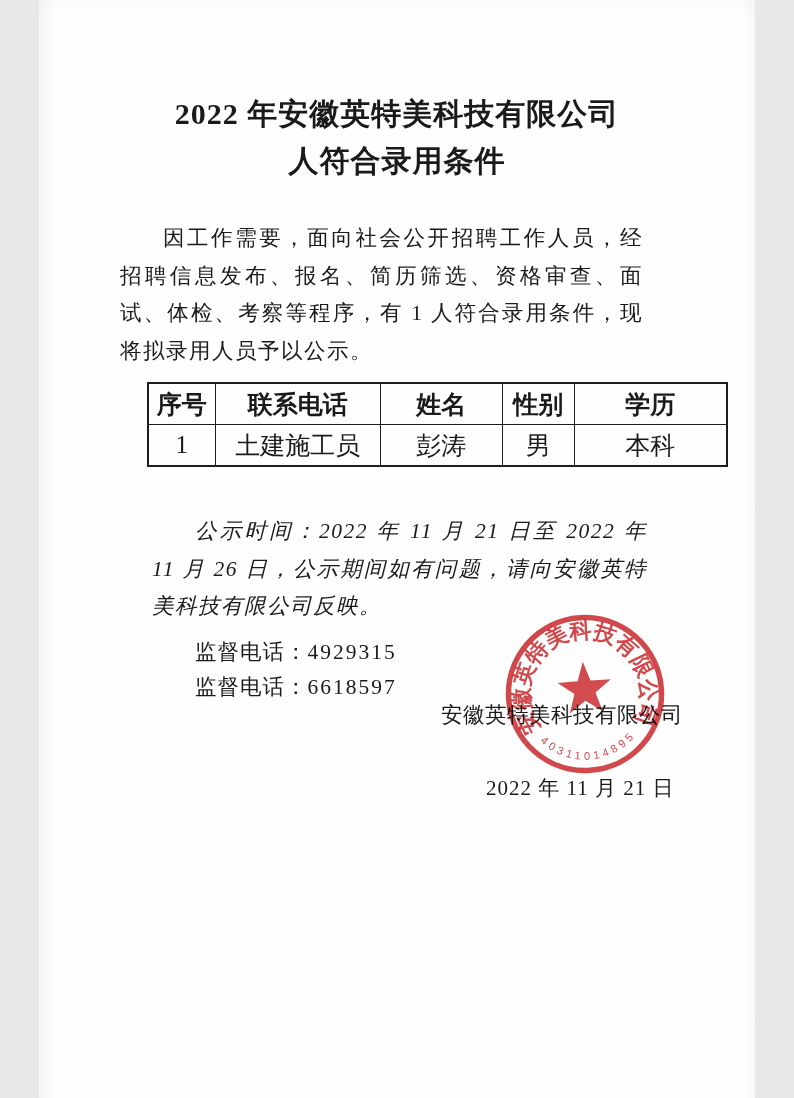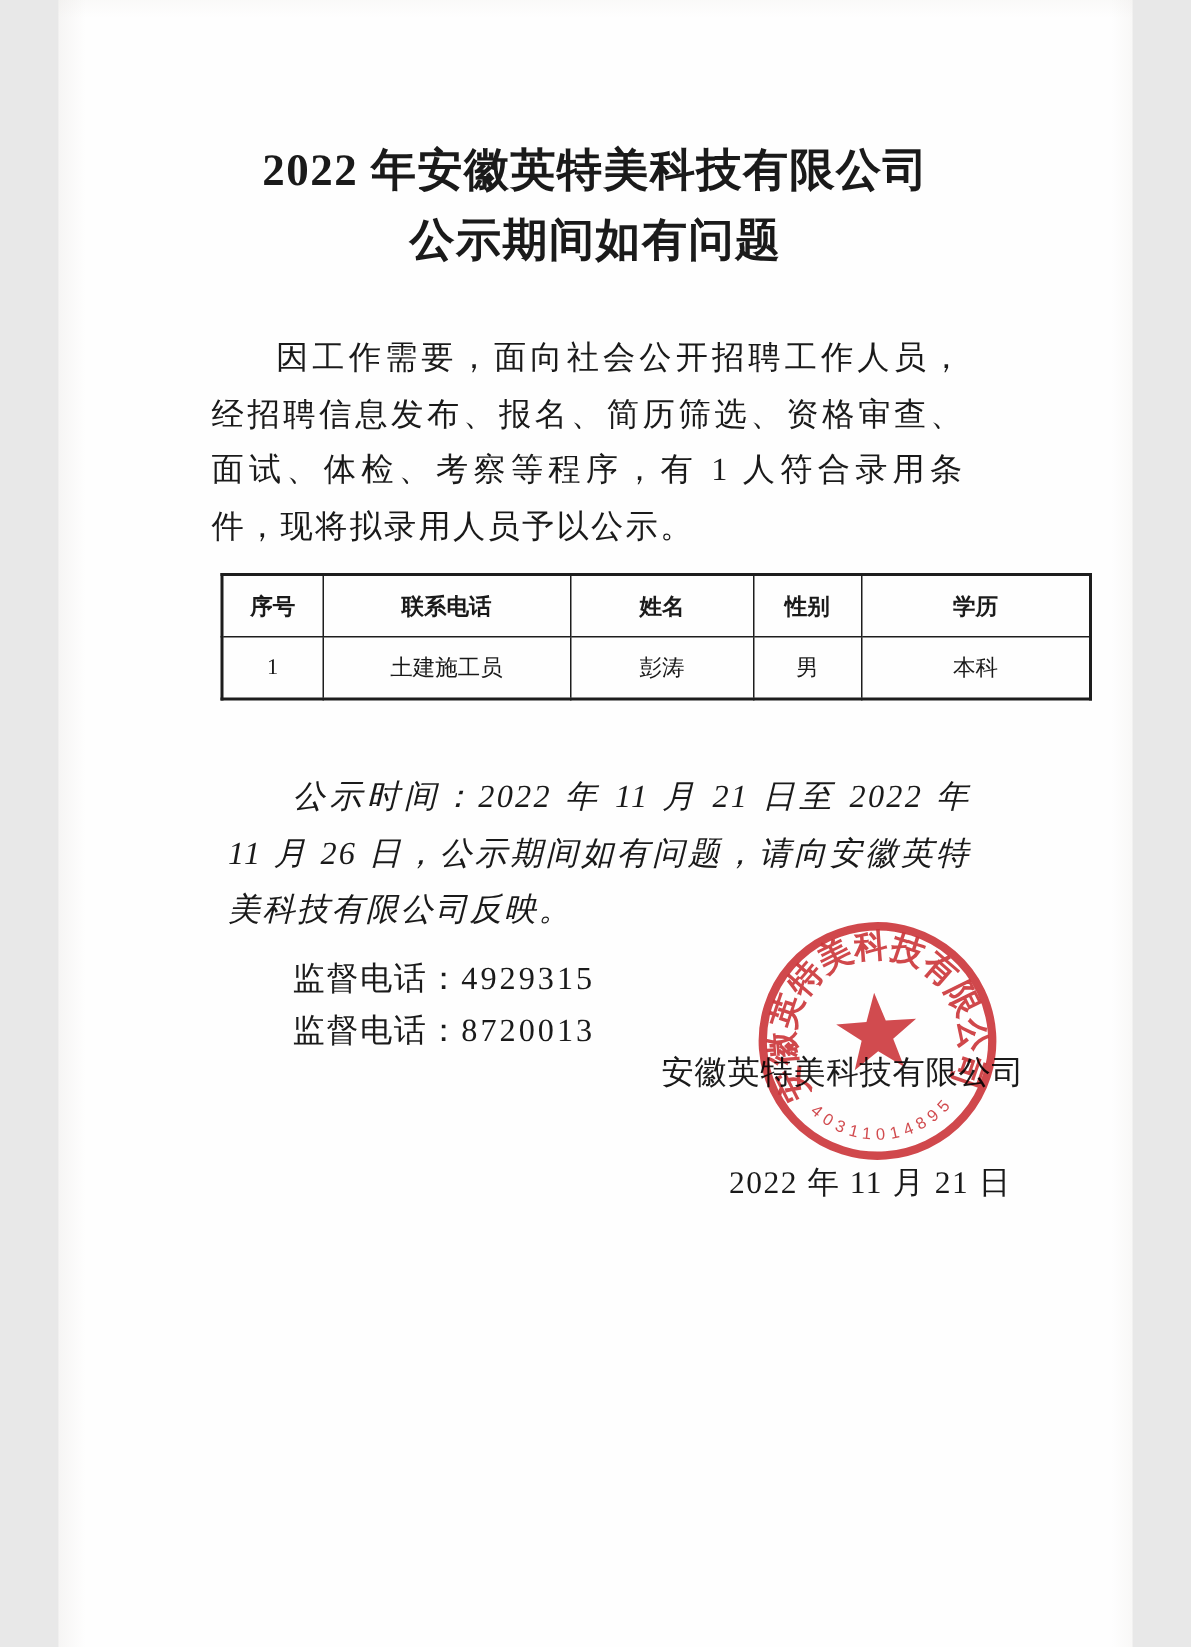--- a/index.html
+++ b/index.html
@@ -26,29 +26,29 @@
     letter-spacing: 1px;
   }
   .title .tline { display: block; }
   .para {
     font-size: 21.5px;
     line-height: 37.5px;
     text-align: justify;
     letter-spacing: 1.5px;
   }
   .intro {
-    margin: 36px 112px 0 102px;
+    margin: 36px 112px 0 81px;
     text-indent: 2em;
   }
   .hire-table {
     margin: 12px 0 0 108px;
     border-collapse: collapse;
     width: 581px;
     table-layout: fixed;
-    font-size: 15px;
+    font-size: 25px;
   }
   .hire-table th, .hire-table td {
     border: 1.6px solid #1d1d1d;
     text-align: center;
     vertical-align: middle;
     height: 40px;
     padding: 0;
     font-weight: 700;
   }
   .hire-table td { font-weight: 400; }
@@ -101,21 +101,21 @@
     pointer-events: none;
   }
 </style>
 </head>
 <body>
 
 <div class="paper">
 
   <h1 class="title">
     <span class="tline">2022 年安徽英特美科技有限公司</span>
-    <span class="tline">公示期间如有问题</span>
+    <span class="tline">人符合录用条件</span>
   </h1>
 
   <p class="para intro">因工作需要，面向社会公开招聘工作人员，经招聘信息发布、报名、简历筛选、资格审查、面试、体检、考察等程序，有 1 人符合录用条件，现将拟录用人员予以公示。</p>
 
   <table class="hire-table">
     <colgroup>
       <col class="col-xu">
         <col class="col-gang">
         <col class="col-xing">
         <col class="col-bie">
@@ -138,21 +138,21 @@
         <td>男</td>
         <td>本科</td>
       </tr>
     </tbody>
   </table>
 
   <p class="para notice">公示时间：2022 年 11 月 21 日至 2022 年 11 月 26 日，公示期间如有问题，请向安徽英特美科技有限公司反映。</p>
 
   <p class="phone phone-first"><span>监督电话：</span><span class="num">4929315</span></p>
 
-  <p class="phone"><span>监督电话：</span><span class="num">8720013</span></p>
+  <p class="phone"><span>监督电话：</span><span class="num">6618597</span></p>
 
   <div class="sig-company">安徽英特美科技有限公司</div>
   <div class="sig-date">2022 年 11 月 21 日</div>
 
   <svg class="seal" viewBox="0 0 200 200" xmlns="http://www.w3.org/2000/svg">
     <defs>
       <path id="arcTop" d="M 45.9,137.9 A 66,66 0 1 1 154.1,137.9" fill="none"></path>
       <path id="arcBottom" d="M 30,131 A 76,76 0 0 0 170,131" fill="none"></path>
     </defs>
     <circle cx="100" cy="100" r="90" fill="none" stroke="#c9262b" stroke-width="6.5" opacity="0.92"></circle>

